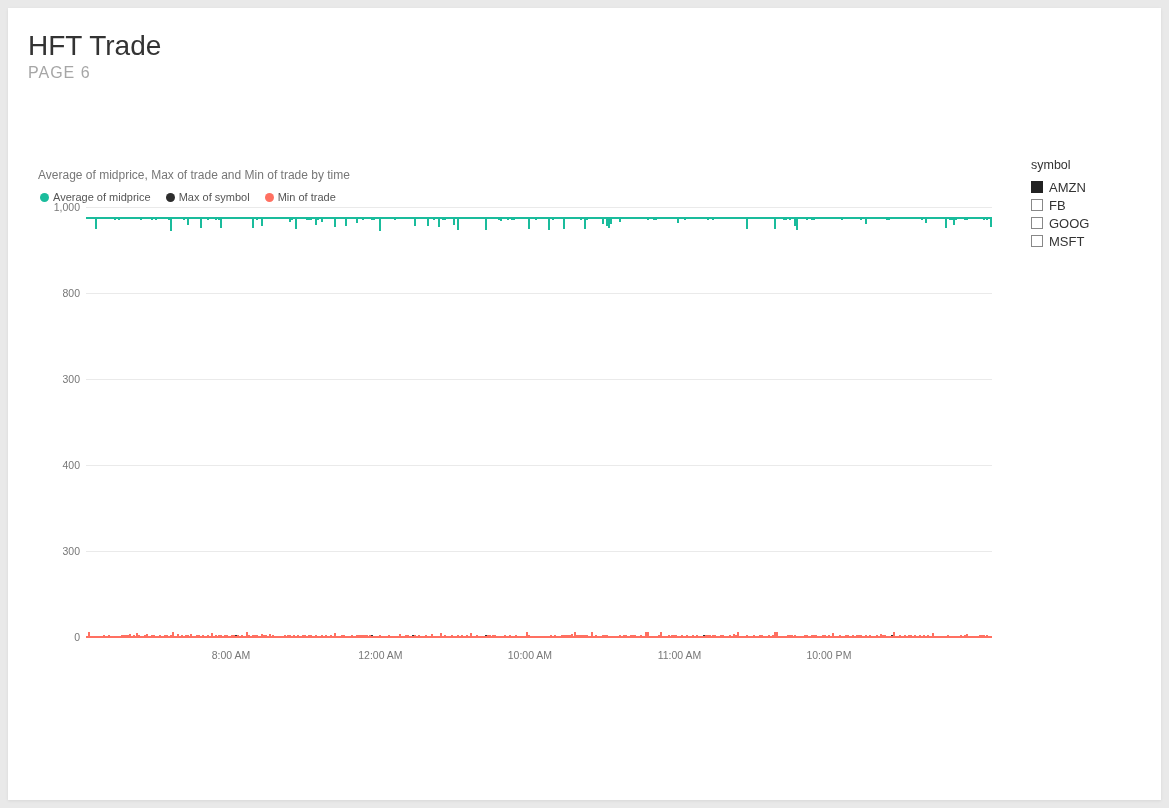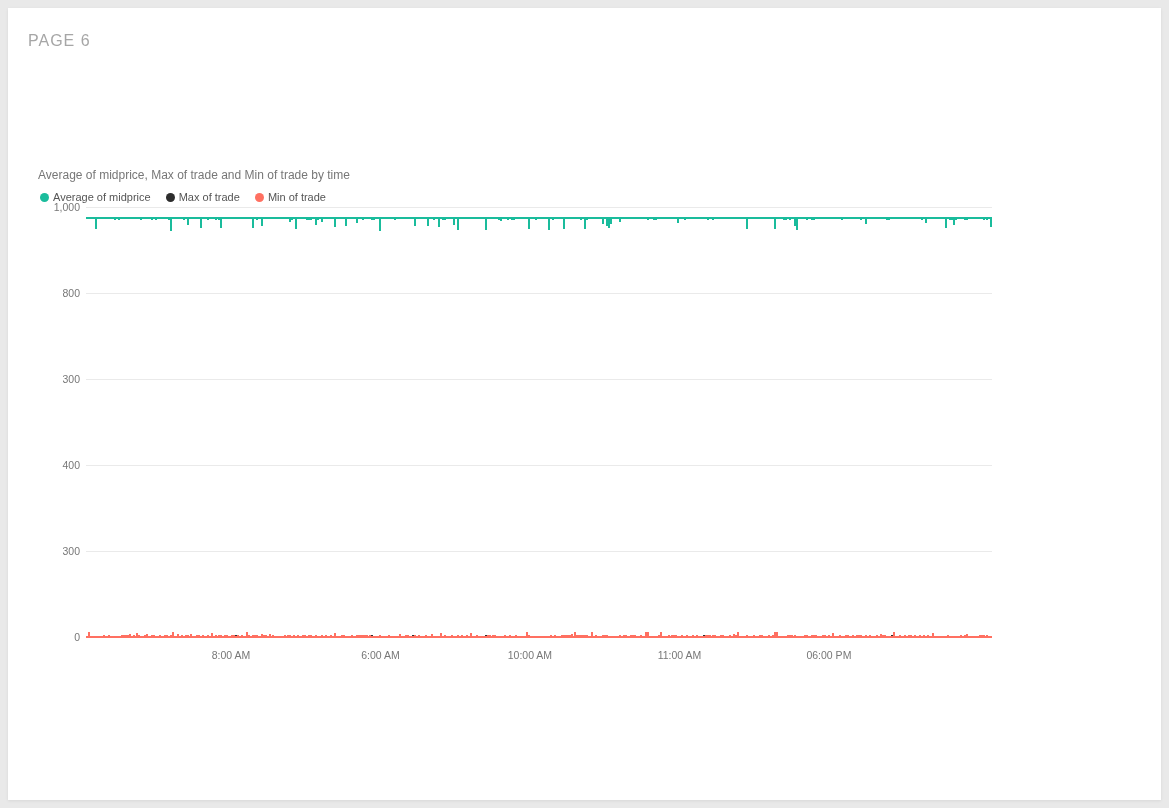--- a/index.html
+++ b/index.html
@@ -148,51 +148,52 @@
     font-size: 13px;
     color: #333;
   }
 </style>
 </head>
 <body>
 
 <div class="canvas">
 
   <div class="title-block">
+    <div class="report-title">HFT Trade</div>
     <div class="report-subtitle">PAGE 6</div>
   </div>
 
   <div class="chart-visual">
     <div class="chart-title">Average of midprice, Max of trade and Min of trade by time</div>
 
     <div class="chart-legend">
       <span class="dot" id="legdot0" style="background: rgb(26, 188, 156);"></span><span class="lbl">Average of midprice</span>
-      <span class="dot" id="legdot1" style="background: rgb(45, 45, 45);"></span><span class="lbl">Max of trade</span>
+      <span class="dot" id="legdot1" style="background: rgb(45, 45, 45);"></span><span class="lbl">Max of symbol</span>
       <span class="dot" id="legdot2" style="background: rgb(255, 112, 97);"></span><span class="lbl">Min of trade</span>
     </div>
 
     <div class="plot-area">
       <div class="plot-inner" id="plot-inner">
           <div class="gridline" style="top: 430px;"></div>
           <div class="y-tick" style="top: 430px;">0</div>
           <div class="gridline" style="top: 344px;"></div>
           <div class="y-tick" style="top: 344px;">300</div>
           <div class="gridline" style="top: 258px;"></div>
           <div class="y-tick" style="top: 258px;">400</div>
           <div class="gridline" style="top: 172px;"></div>
           <div class="y-tick" style="top: 172px;">300</div>
           <div class="gridline" style="top: 86px;"></div>
           <div class="y-tick" style="top: 86px;">800</div>
           <div class="gridline" style="top: 0px;"></div>
           <div class="y-tick" style="top: 0px;">1,000</div>
           <div class="x-tick" style="left: 144.96px;">8:00 AM</div>
-          <div class="x-tick" style="left: 294.45px;">6:00 AM</div>
+          <div class="x-tick" style="left: 294.45px;">12:00 AM</div>
           <div class="x-tick" style="left: 443.94px;">10:00 AM</div>
           <div class="x-tick" style="left: 593.43px;">11:00 AM</div>
-          <div class="x-tick" style="left: 742.92px;">06:00 PM</div>
+          <div class="x-tick" style="left: 742.92px;">10:00 PM</div>
           <div style="position: absolute; left: 0px; right: 0px; height: 2px; background: rgb(26, 188, 156); top: 9.75px;"></div>
           <div style="position: absolute; left: 0px; top: 10.75px; width: 2px; height: 1px; background: rgb(26, 188, 156);"></div>
           <div style="position: absolute; left: 2.15714px; top: 10.75px; width: 2px; height: 1px; background: rgb(26, 188, 156);"></div>
           <div style="position: absolute; left: 4.31429px; top: 10.75px; width: 2px; height: 1px; background: rgb(26, 188, 156);"></div>
           <div style="position: absolute; left: 6.47143px; top: 10.75px; width: 2px; height: 1px; background: rgb(26, 188, 156);"></div>
           <div style="position: absolute; left: 8.62857px; top: 10.75px; width: 2px; height: 11.4741px; background: rgb(26, 188, 156);"></div>
           <div style="position: absolute; left: 10.7857px; top: 10.75px; width: 2px; height: 1px; background: rgb(26, 188, 156);"></div>
           <div style="position: absolute; left: 12.9429px; top: 10.75px; width: 2px; height: 1.60488px; background: rgb(26, 188, 156);"></div>
           <div style="position: absolute; left: 15.1px; top: 10.75px; width: 2px; height: 1.03965px; background: rgb(26, 188, 156);"></div>
           <div style="position: absolute; left: 17.2571px; top: 10.75px; width: 2px; height: 1px; background: rgb(26, 188, 156);"></div>
@@ -1446,14 +1447,35 @@
           <div style="position: absolute; left: 893.057px; top: 427.639px; width: 2px; height: 1.93134px; background: rgb(255, 112, 97);"></div>
           <div style="position: absolute; left: 895.214px; top: 427.683px; width: 2px; height: 1.88731px; background: rgb(255, 112, 97);"></div>
           <div style="position: absolute; left: 897.371px; top: 428.286px; width: 2px; height: 1.28384px; background: rgb(255, 112, 97);"></div>
           <div style="position: absolute; left: 899.529px; top: 427.473px; width: 2px; height: 2.09744px; background: rgb(255, 112, 97);"></div>
           <div style="position: absolute; left: 901.686px; top: 428.813px; width: 2px; height: 1px; background: rgb(255, 112, 97);"></div>
           <div style="position: absolute; left: 903.843px; top: 429.121px; width: 2px; height: 1px; background: rgb(255, 112, 97);"></div>
         </div>
     </div>
   </div>
 
+  <div class="slicer">
+    <div class="slicer-title">symbol</div>
+    <div id="slicer-items">
+        <div class="slicer-item">
+          <span class="slicer-box checked"></span>
+          <span class="slicer-label">AMZN</span>
+        </div>
+        <div class="slicer-item">
+          <span class="slicer-box"></span>
+          <span class="slicer-label">FB</span>
+        </div>
+        <div class="slicer-item">
+          <span class="slicer-box"></span>
+          <span class="slicer-label">GOOG</span>
+        </div>
+        <div class="slicer-item">
+          <span class="slicer-box"></span>
+          <span class="slicer-label">MSFT</span>
+        </div>
+      </div>
+  </div>
 
 </div>
 
 </body></html>

